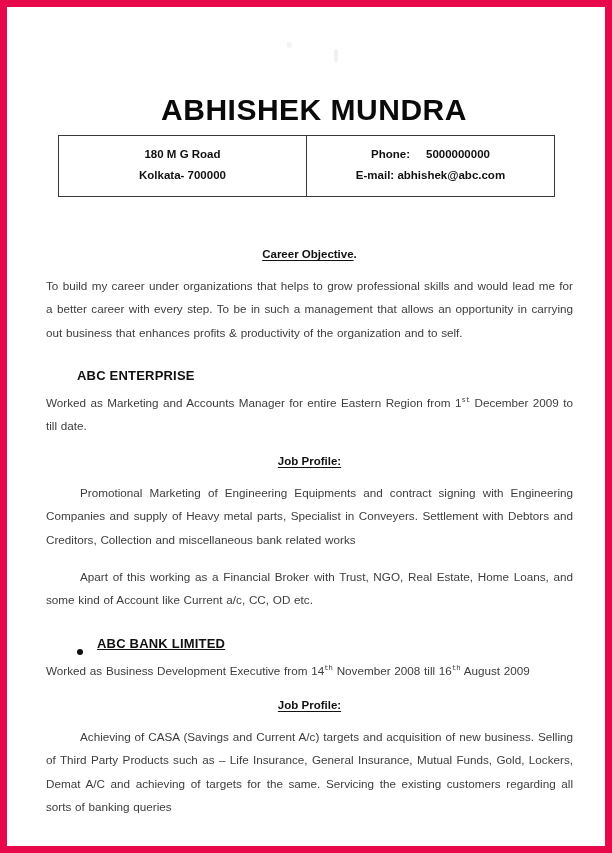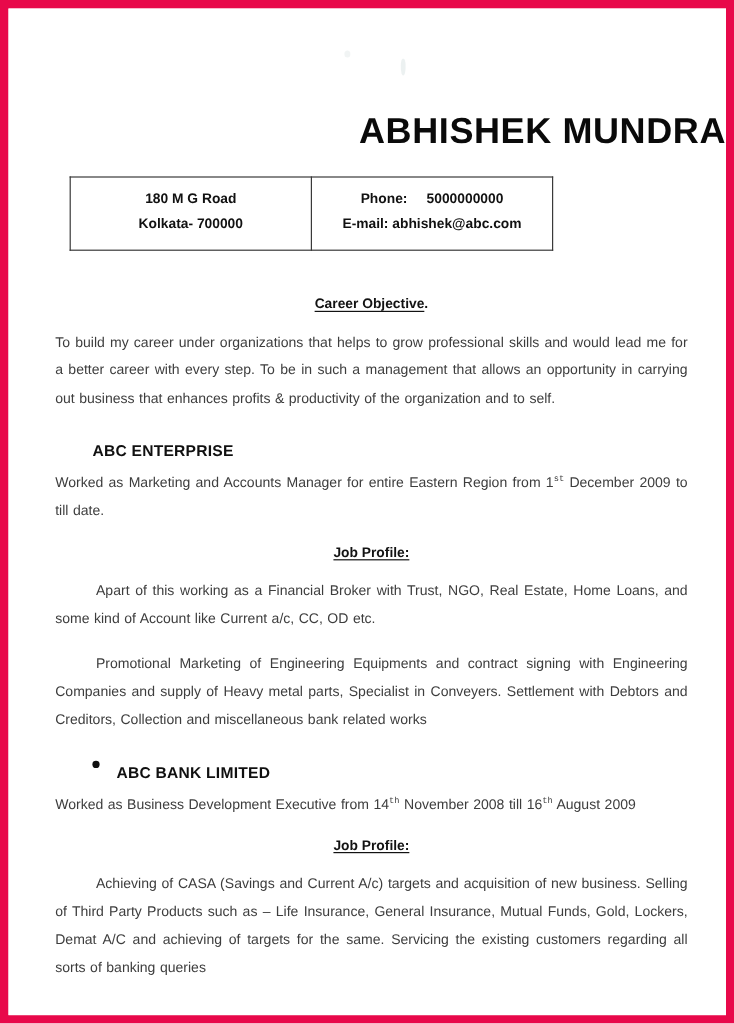--- a/index.html
+++ b/index.html
@@ -48,34 +48,34 @@
     height: 14px;
     border-radius: 40% 40% 50% 50%;
     background: #e9eeee;
   }
 
   .name-heading {
     position: absolute;
     left: 0;
     right: 0;
     top: 86px;
-    text-align: right;
+    text-align: center;
     padding-left: 16px;
     font-size: 30px;
     font-weight: bold;
     letter-spacing: 0.5px;
     color: #0a0a0a;
     font-family: "Liberation Sans", sans-serif;
   }
 
   .contact-table {
     position: absolute;
     left: 51px;
-    top: 140px;
-    width: 403px;
+    top: 128px;
+    width: 497px;
     border-collapse: collapse;
     table-layout: fixed;
   }
   .contact-table td {
     border: 1.6px solid #3a3a3a;
     padding: 8px 4px 9px 4px;
     text-align: center;
     vertical-align: middle;
     font-size: 11.5px;
     font-weight: bold;
@@ -127,21 +127,22 @@
     font-weight: bold;
     color: #101010;
     margin: 0 0 4px 0;
     padding-left: 31px;
     line-height: 1.6;
     letter-spacing: .2px;
   }
   .company-bulleted {
     padding-left: 0;
     display: flex;
-    align-items: flex-start;
+    align-items: flex-end;
+    text-decoration: underline;
   }
   .bullet-dot {
     display: inline-block;
     width: 6px;
     height: 6px;
     border-radius: 50%;
     background: #101010;
     margin-left: 31px;
     margin-right: 14px;
     flex: none;
@@ -190,23 +191,23 @@
 
       <div class="spacer-sm"></div>
 
 
       <div class="company">ABC ENTERPRISE</div>
 
       <p class="para tight"><span>Worked as Marketing and Accounts Manager for entire Eastern Region from 1</span><sup>st</sup><span> December 2009 to till date.</span></p>
 
       <div class="section-heading"><span class="u">Job Profile:</span></div>
 
+      <p class="para indent">Promotional Marketing of Engineering Equipments and contract signing with Engineering Companies and supply of Heavy metal parts, Specialist in Conveyers. Settlement with Debtors and Creditors, Collection and miscellaneous bank related works</p>
+
       <p class="para indent">Apart of this working as a Financial Broker with Trust, NGO, Real Estate, Home Loans, and some kind of Account like Current a/c, CC, OD etc.</p>
-
-      <p class="para indent">Promotional Marketing of Engineering Equipments and contract signing with Engineering Companies and supply of Heavy metal parts, Specialist in Conveyers. Settlement with Debtors and Creditors, Collection and miscellaneous bank related works</p>
 
       <div class="spacer-sm"></div>
 
       <div class="company company-bulleted">
           <span class="bullet-dot"></span>
           <span>ABC BANK LIMITED</span>
         </div>
 
       <p class="para tight"><span>Worked as Business Development Executive from 14</span><sup>th</sup><span> November 2008 till 16</span><sup>th</sup><span> August 2009</span></p>
 

